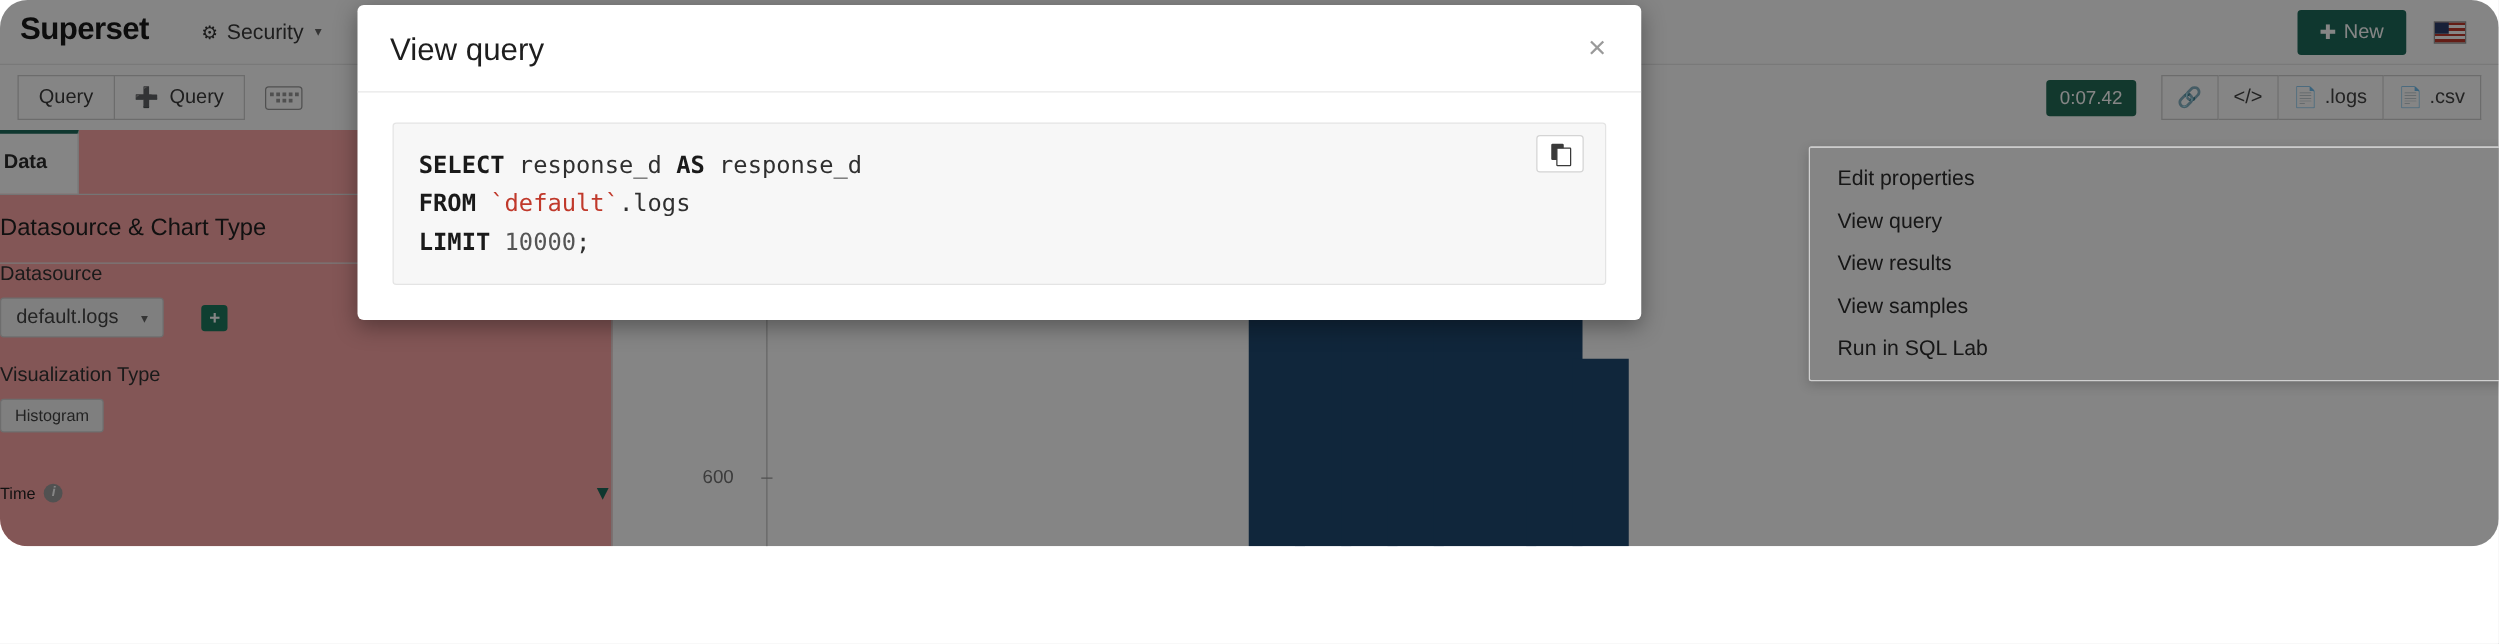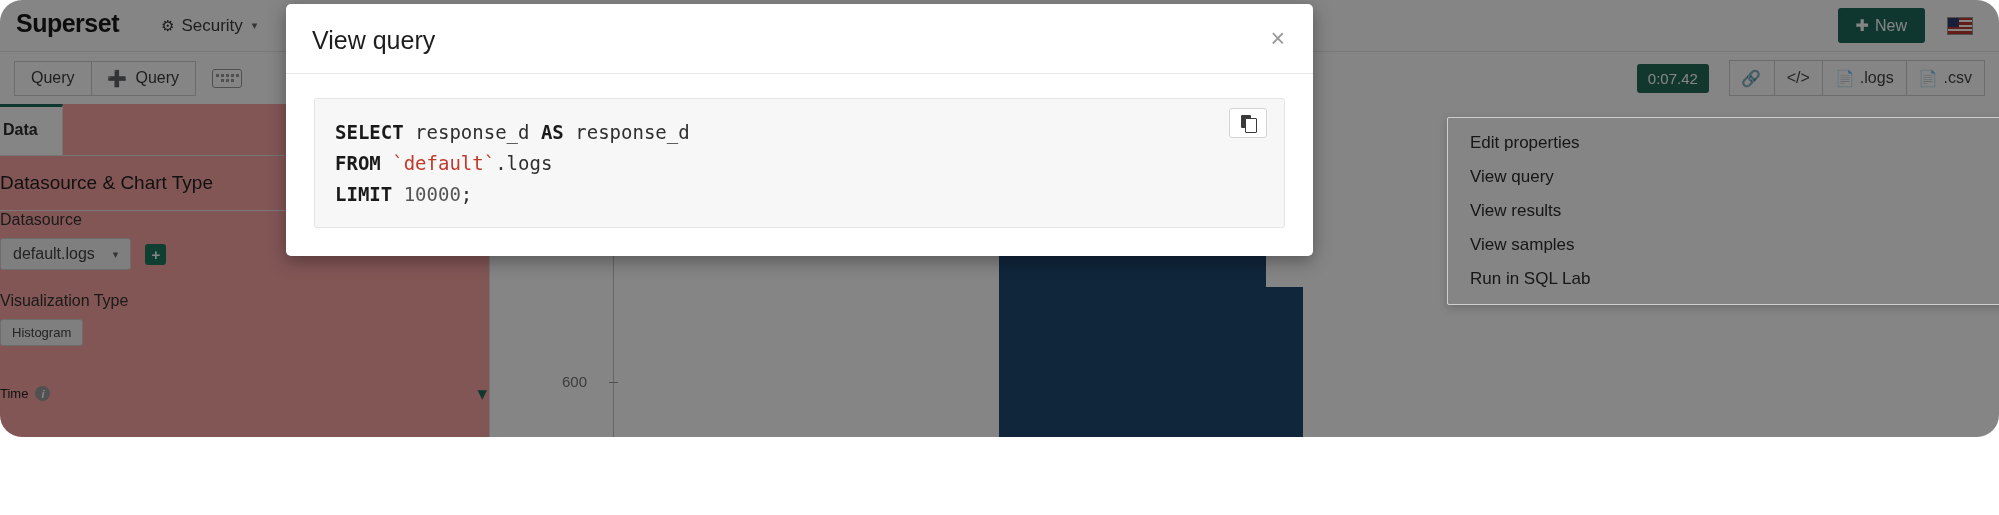--- a/index.html
+++ b/index.html
@@ -84,21 +84,21 @@
     padding: 14px 24px; font-size: 16px; font-weight: bold; color: #2b2b2b;
     border: 1px solid #e0e0e0; border-bottom: none; border-top: 3px solid #1d6a5a;
     background: #fff; margin-left: -22px;
   }
   .section-head {
     padding: 16px 0 16px 0; font-size: 19px; color: #222;
     border-bottom: 1px solid #e8e8e8; margin: 0 0 0 -30px; padding-left: 30px;
   }
   .field { padding: 14px 0 0 -10px; margin-left: -26px; padding-left: 26px; }
   .field-label { font-size: 16px; color: #333; margin-bottom: 9px; }
-  .ds-row { display: flex; align-items: center; gap: 14px; }
+  .ds-row { display: flex; align-items: center; gap: 30px; }
   .ds-select {
     background: #f4f4f4; border: 1px solid #d2d2d2; border-radius: 3px;
     font-size: 16px; color: #444; padding: 6px 12px; display: flex; align-items: center; gap: 16px;
     min-width: 124px;
   }
   .plus-btn {
     width: 21px; height: 21px; background: #1d7a5f; border-radius: 3px; color: #fff;
     display: flex; align-items: center; justify-content: center; font-size: 15px; font-weight: bold;
   }
   .viz-badge {

